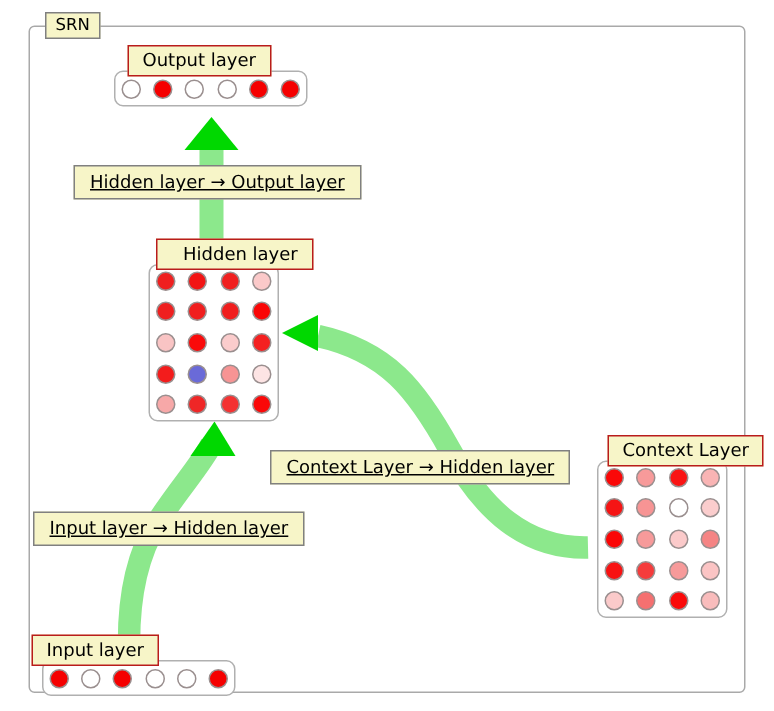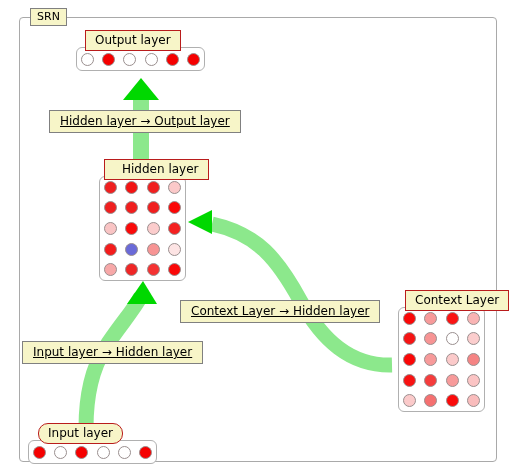--- a/index.html
+++ b/index.html
@@ -198,21 +198,21 @@
         <div class="node" style="background: rgb(245, 60, 60); border-color: rgb(154, 143, 143);"></div>
         <div class="node" style="background: rgb(247, 154, 154); border-color: rgb(154, 143, 143);"></div>
         <div class="node" style="background: rgb(251, 196, 196); border-color: rgb(154, 143, 143);"></div>
         <div class="node" style="background: rgb(251, 202, 202); border-color: rgb(154, 143, 143);"></div>
         <div class="node" style="background: rgb(245, 112, 112); border-color: rgb(154, 143, 143);"></div>
         <div class="node" style="background: rgb(250, 10, 10); border-color: rgb(154, 143, 143);"></div>
         <div class="node" style="background: rgb(249, 188, 188); border-color: rgb(154, 143, 143);"></div>
       </div>
   </div>
 
-  <div class="layer-title" style="left:38px; top:423px;border-radius:10px;">Input layer</div>
+  <div class="layer-title" style="left:21px; top:423px;">Input layer</div>
   <div class="unit-box" id="input-box" style="left:28px; top:440px; width:129px; height:24px;">
     <div class="unit-grid" id="input-grid" style="grid-template-columns:repeat(6,1fr); grid-template-rows:repeat(1,1fr);">
         <div class="node" style="background: rgb(245, 0, 0); border-color: rgb(154, 143, 143);"></div>
         <div class="node" style="background: rgb(255, 255, 255); border-color: rgb(154, 143, 143);"></div>
         <div class="node" style="background: rgb(245, 0, 0); border-color: rgb(154, 143, 143);"></div>
         <div class="node" style="background: rgb(255, 255, 255); border-color: rgb(154, 143, 143);"></div>
         <div class="node" style="background: rgb(255, 255, 255); border-color: rgb(154, 143, 143);"></div>
         <div class="node" style="background: rgb(245, 0, 0); border-color: rgb(154, 143, 143);"></div>
       </div>
   </div>

